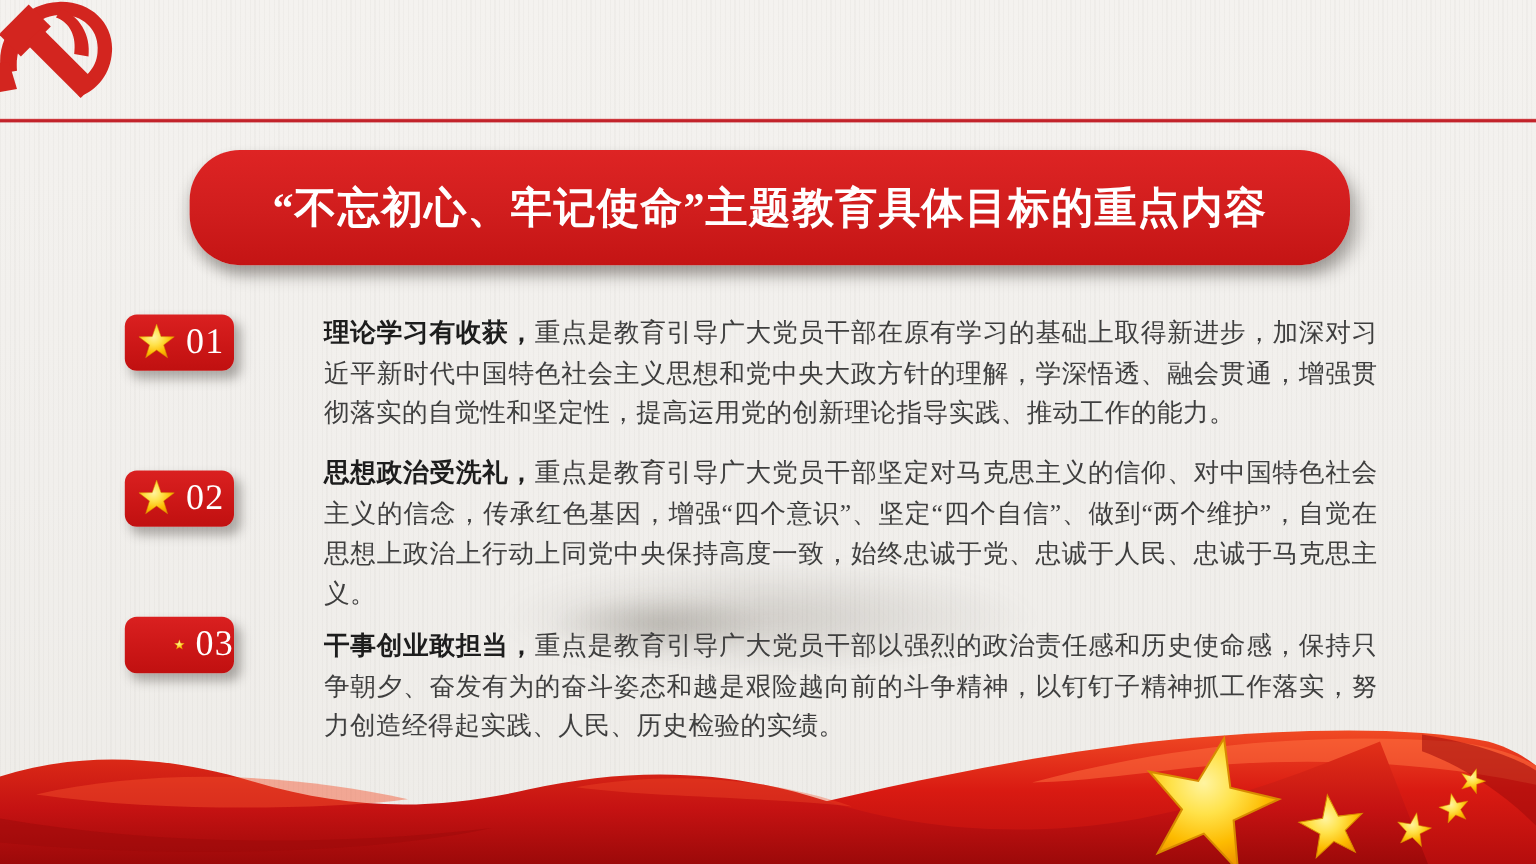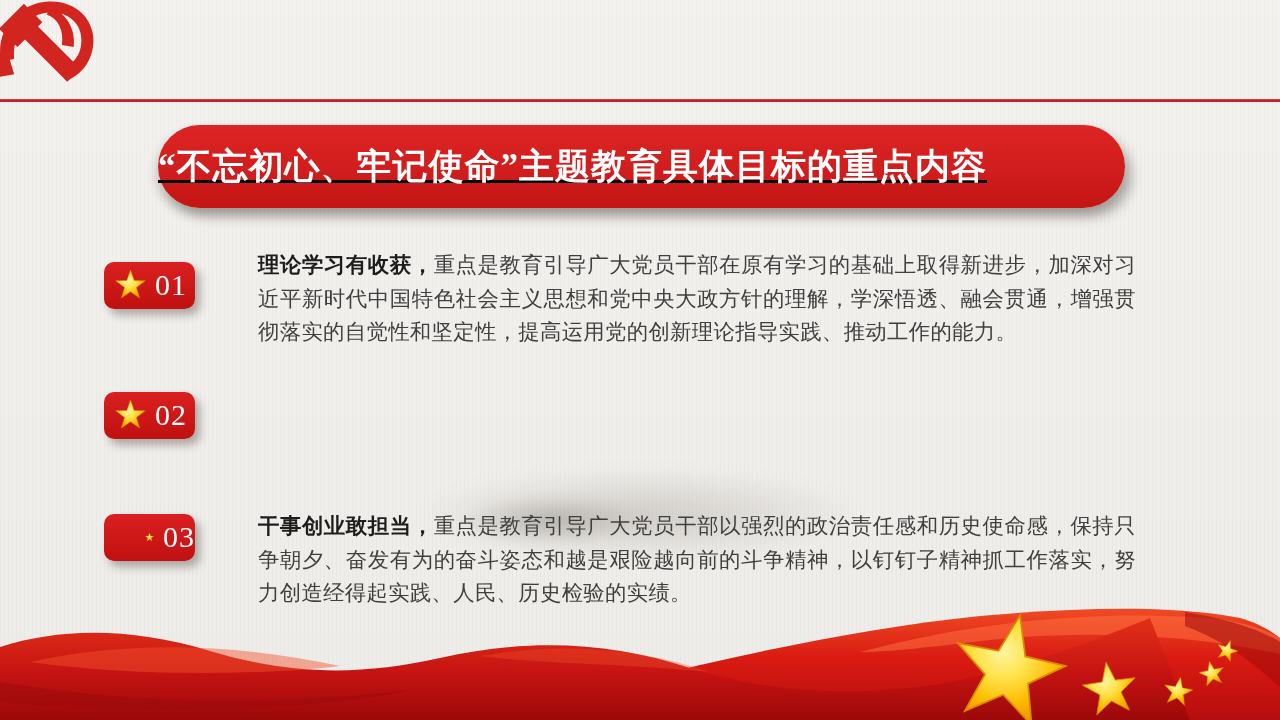--- a/index.html
+++ b/index.html
@@ -23,46 +23,46 @@
     background:radial-gradient(closest-side, rgba(95,90,80,.28), rgba(95,90,80,0) 70%);
     filter:blur(5px);
   }
   
   .emblem{position:absolute;left:-12px;top:-6px;width:126px;height:104px;}
   
   .top-line{position:absolute;left:0;top:99px;width:1280px;height:3px;
     background:linear-gradient(180deg,#d84a4e 0%,#c2232a 40%,#c2232a 100%);}
   
   .title-banner{
-    position:absolute;left:158px;top:125px;width:967px;height:83px;
+    position:absolute;left:158px;top:125px;width:967px;height:96px;
     border-radius:42px;
     background:linear-gradient(180deg,#de2424 0%,#d01d1d 55%,#c41414 100%);
     box-shadow:7px 9px 12px rgba(60,55,50,.35), -3px 6px 10px rgba(60,55,50,.18);
-    display:flex;align-items:center;justify-content:flex-start;text-decoration:underline;
+    display:flex;align-items:center;justify-content:center;
   }
   .title-banner .title-text{
     color:#ffffff;font-size:35px;font-weight:bold;letter-spacing:1px;
     white-space:nowrap;
   }
   
   .badge{
     position:absolute;left:104px;width:91px;height:47px;border-radius:10px;
     background:linear-gradient(180deg,#da2020 0%,#cb1616 60%,#c01010 100%);
     box-shadow:5px 6px 9px rgba(60,55,50,.38);
     display:flex;align-items:center;gap:9px;padding-left:11px;box-sizing:border-box;
   }
   .badge .num{color:#ffffff;font-size:30px;letter-spacing:1px;line-height:1;padding-bottom:2px;}
   .badge-01{top:262px;}
   .badge-02{top:392px;}
   .badge-03{top:514px;padding-left:41px;}
   
   .item-text{
     position:absolute;left:258px;width:878px;
     font-size:21.4px;line-height:33.5px;letter-spacing:.3px;
-    color:#3f3f3f;text-align:justify;margin:0;
+    color:#3f3f3f;text-align:justify;margin:12px;
   }
   .item-text .lead{font-weight:bold;color:#1d1d1d;}
   .text-01{top:249px;}
   .text-02{top:366px;}
   .text-03{top:510px;}
   
   .flag{position:absolute;left:0;top:560px;width:1280px;height:160px;}
 </style>
 </head>
 <body>
@@ -123,20 +123,21 @@
     <span class="num">01</span>
   </div>
   <p class="item-text text-01"><span class="lead">理论学习有收获，</span><span>重点是教育引导广大党员干部在原有学习的基础上取得新进步，加深对习近平新时代中国特色社会主义思想和党中央大政方针的理解，学深悟透、融会贯通，增强贯彻落实的自觉性和坚定性，提高运用党的创新理论指导实践、推动工作的能力。</span></p>
 
   <div class="badge badge-02">
     <svg width="31" height="31" viewBox="0 0 100 100" aria-hidden="true">
       <use href="#star5"></use>
     </svg>
     <span class="num">02</span>
   </div>
+  <p class="item-text text-02"><span class="lead">思想政治受洗礼，</span><span>重点是教育引导广大党员干部坚定对马克思主义的信仰、对中国特色社会主义的信念，传承红色基因，增强“四个意识”、坚定“四个自信”、做到“两个维护”，自觉在思想上政治上行动上同党中央保持高度一致，始终忠诚于党、忠诚于人民、忠诚于马克思主义。</span></p>
 
   <div class="badge badge-03">
     <svg width="31" height="31" viewBox="0 0 100 100" aria-hidden="true">
       <use href="#star5"></use>
     </svg>
     <span class="num">03</span>
   </div>
   <p class="item-text text-03"><span class="lead">干事创业敢担当，</span><span>重点是教育引导广大党员干部以强烈的政治责任感和历史使命感，保持只争朝夕、奋发有为的奋斗姿态和越是艰险越向前的斗争精神，以钉钉子精神抓工作落实，努力创造经得起实践、人民、历史检验的实绩。</span></p>
 
   <svg class="flag" viewBox="0 0 1280 160" preserveAspectRatio="none" aria-hidden="true">

